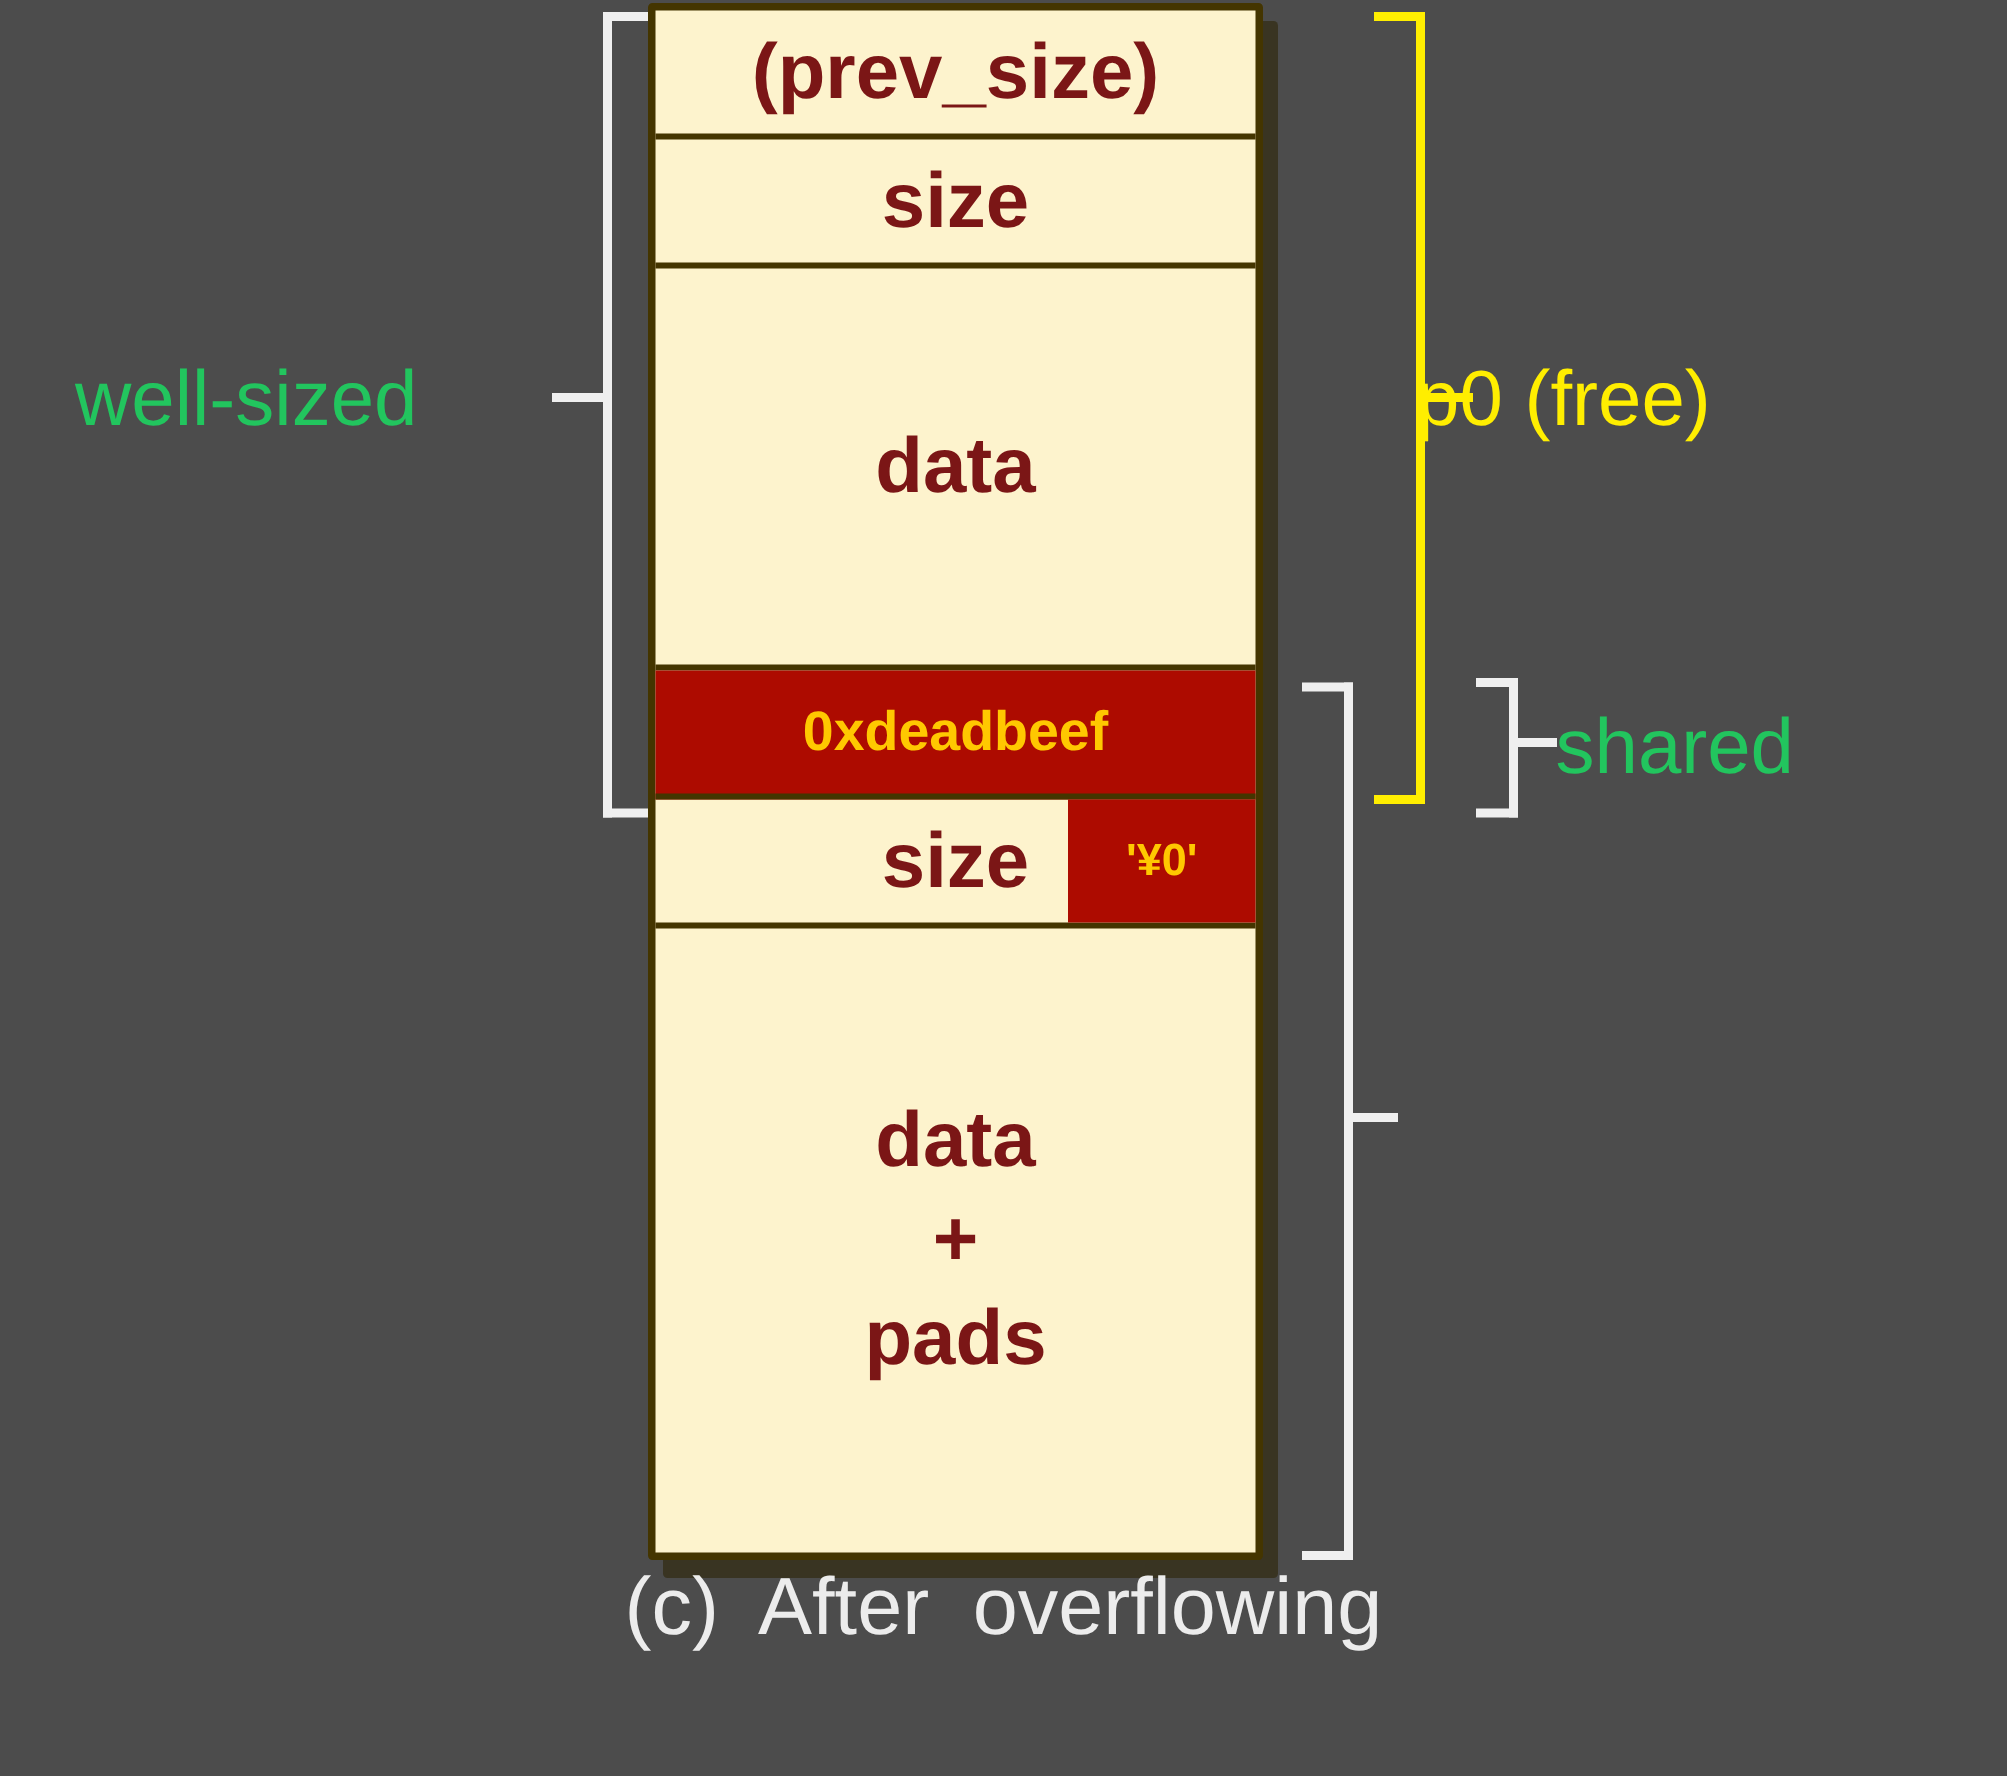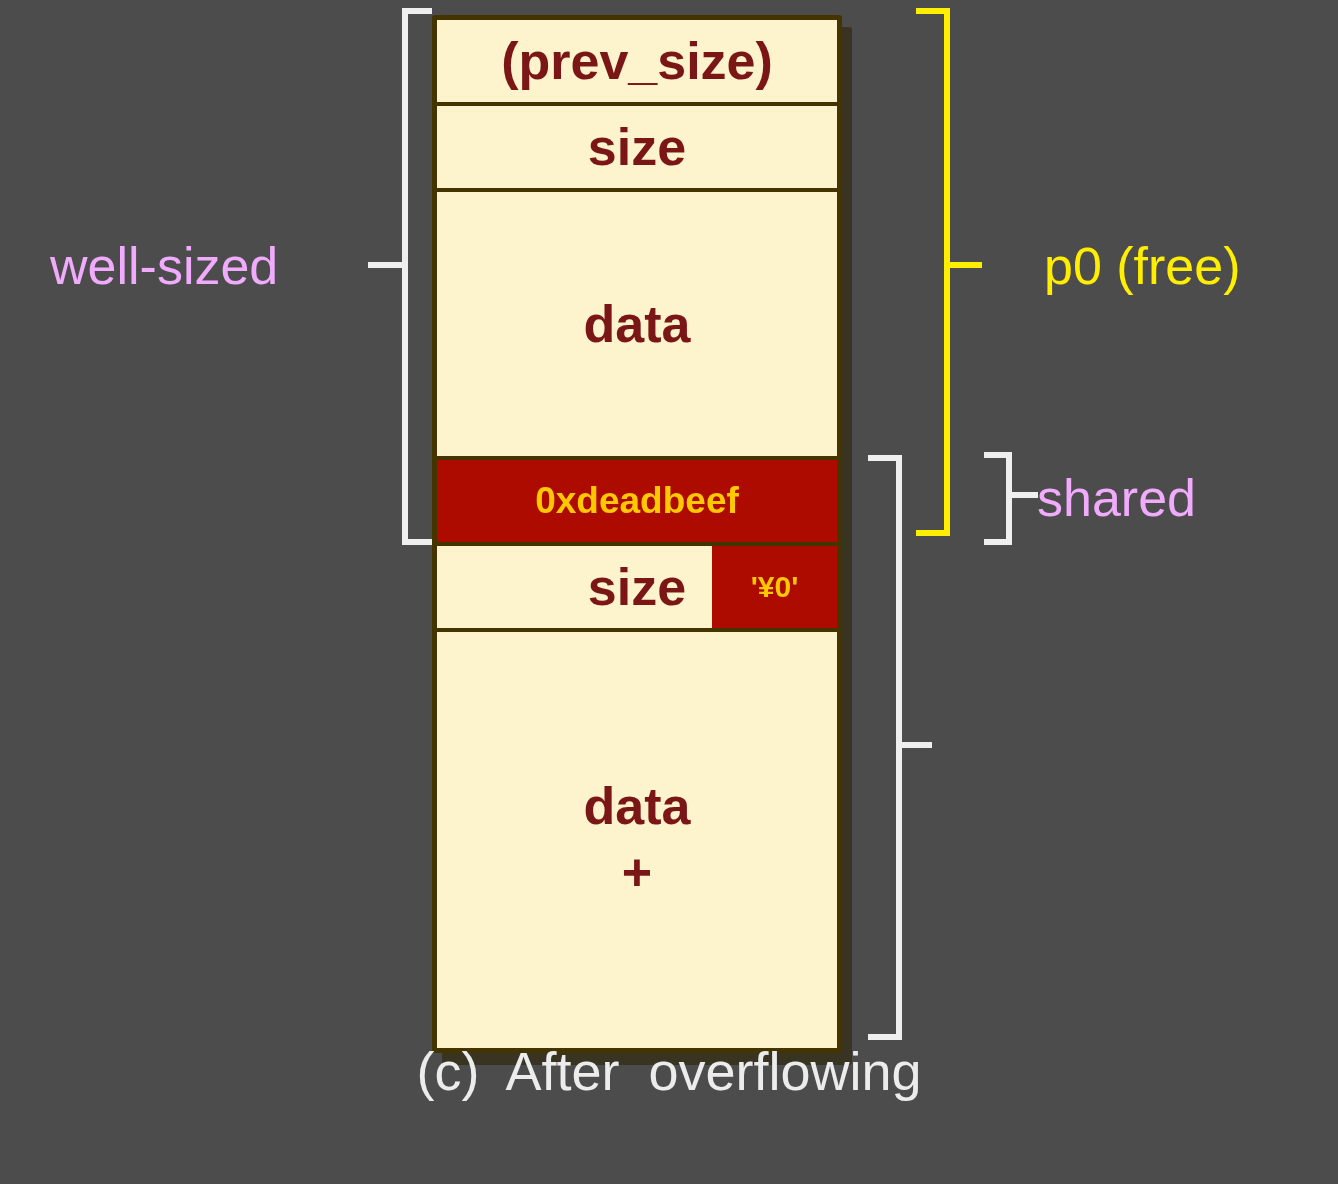--- a/index.html
+++ b/index.html
@@ -18,21 +18,20 @@
   
   .chunk {
     position: absolute;
     left: 432px;
     top: 2px;
     width: 410px;
     background: #fdf3cd;
     border: 5px solid #443500;
     border-radius: 3px;
     box-shadow: 10px 12px 0 rgba(42, 33, 0, 0.55);
-    margin-top: 13px;
   }
   .row {
     display: flex;
     align-items: center;
     justify-content: center;
     border-bottom: 4px solid #443500;
     color: #7b1616;
     font-size: 52px;
     font-weight: bold;
     position: relative;
@@ -69,21 +68,21 @@
   
   .bar { position: absolute; }
   .white { background: #efefef; }
   .yellow { background: #ffee00; }
 
   
   .label {
     position: absolute;
     font-size: 52px;
     line-height: 60px;
-    color: #f0abfc;
+    color: #22c55e;
     white-space: nowrap;
   }
   .label.yellow-text { color: #ffee00; background: none; }
 
   .caption {
     position: absolute;
     left: 0;
     right: 0;
     top: 1040px;
     text-align: center;
@@ -112,38 +111,39 @@
     </div>
     <div class="row h-small">
       <span>size</span>
       <span class="overflow-byte-box">
         <span>'¥0'</span>
       </span>
     </div>
     <div class="row h-data2 multiline">
       <span>data</span>
       <span>+</span>
+      <span>pads</span>
     </div>
   </div>
 
   <div>
     <div class="bar white" style="left:402px; top:8px; width:6px; height:537px;"></div>
     <div class="bar white" style="left:402px; top:8px; width:30px; height:6px;"></div>
     <div class="bar white" style="left:402px; top:539px; width:30px; height:6px;"></div>
     <div class="bar white" style="left:368px; top:262px; width:34px; height:6px;"></div>
   </div>
   <div class="label" style="left:50px; top:236px;">well-sized</div>
 
   <div>
     <div class="bar yellow" style="left:944px; top:8px; width:6px; height:528px;"></div>
     <div class="bar yellow" style="left:916px; top:8px; width:34px; height:6px;"></div>
     <div class="bar yellow" style="left:916px; top:530px; width:34px; height:6px;"></div>
     <div class="bar yellow" style="left:950px; top:262px; width:32px; height:6px;"></div>
   </div>
-  <div class="label yellow-text" style="left:1044px; top:236px;">p0 (free)</div>
+  <div class="label yellow-text" style="left:944px; top:236px;">p0 (free)</div>
 
   <div>
     <div class="bar white" style="left:1006px; top:452px; width:6px; height:93px;"></div>
     <div class="bar white" style="left:984px; top:452px; width:28px; height:6px;"></div>
     <div class="bar white" style="left:984px; top:539px; width:28px; height:6px;"></div>
     <div class="bar white" style="left:1012px; top:492px; width:26px; height:6px;"></div>
   </div>
   <div class="label" style="left:1037px; top:468px;">shared</div>
 
   <div>

